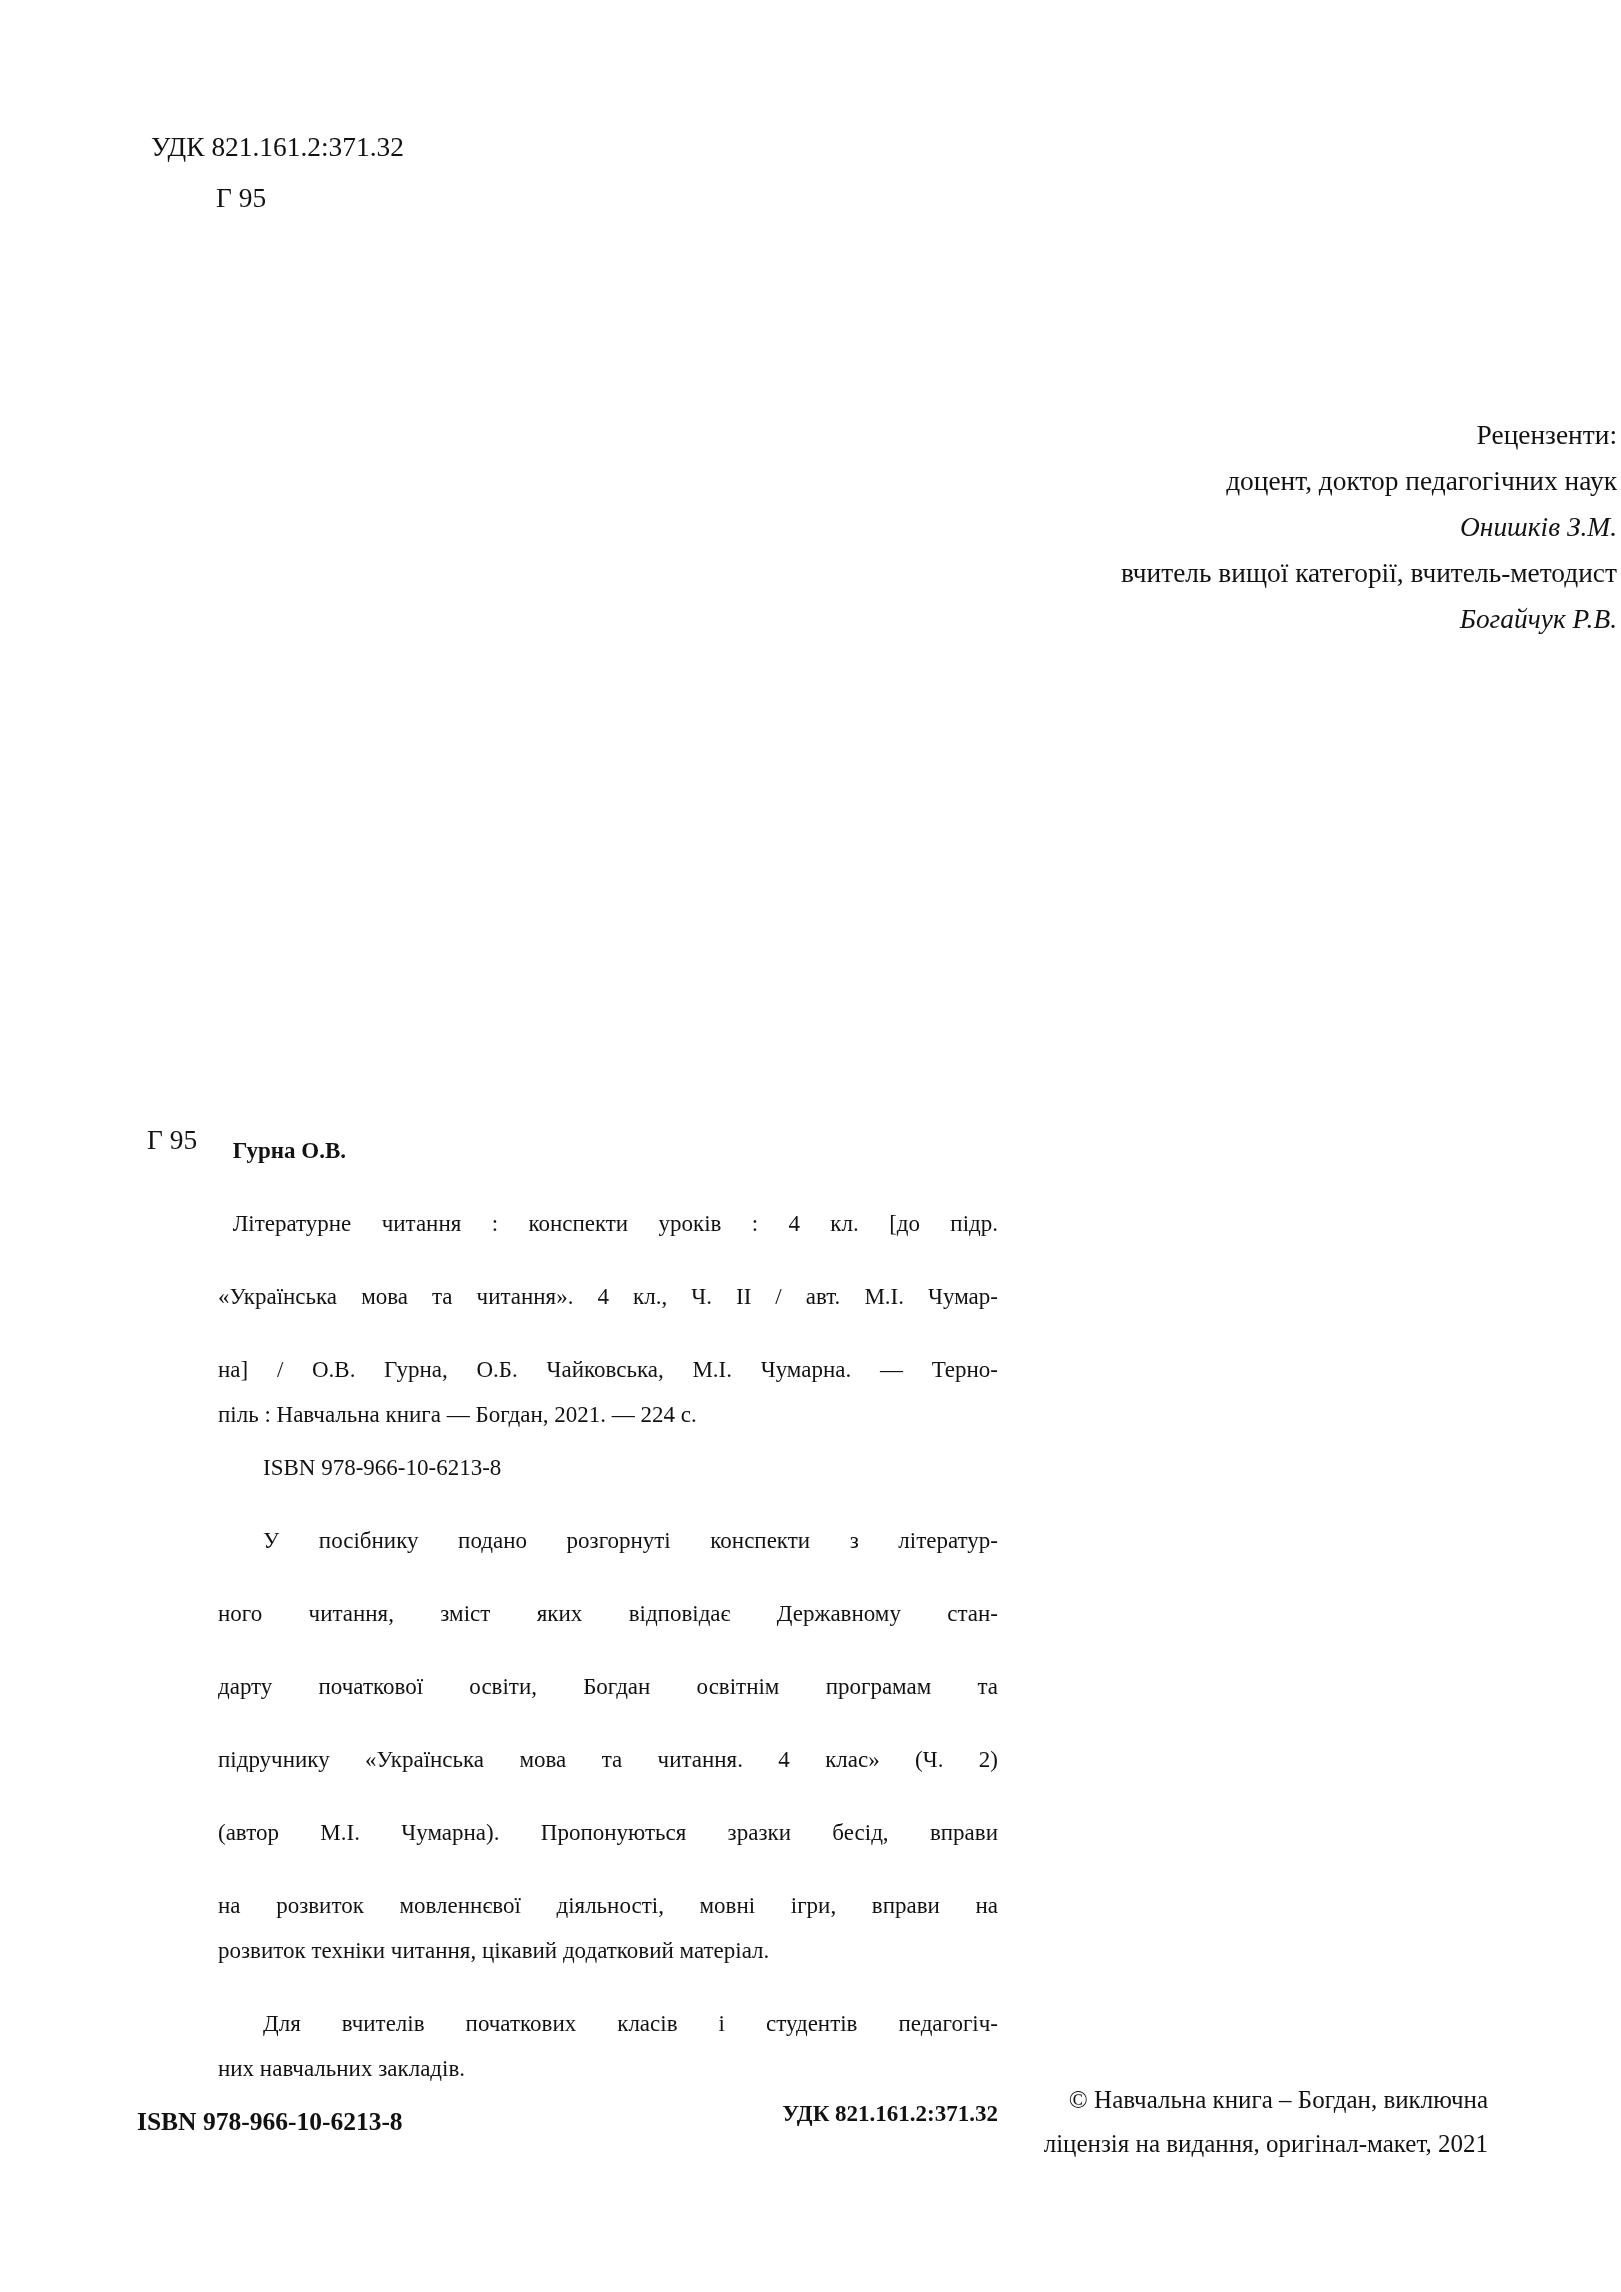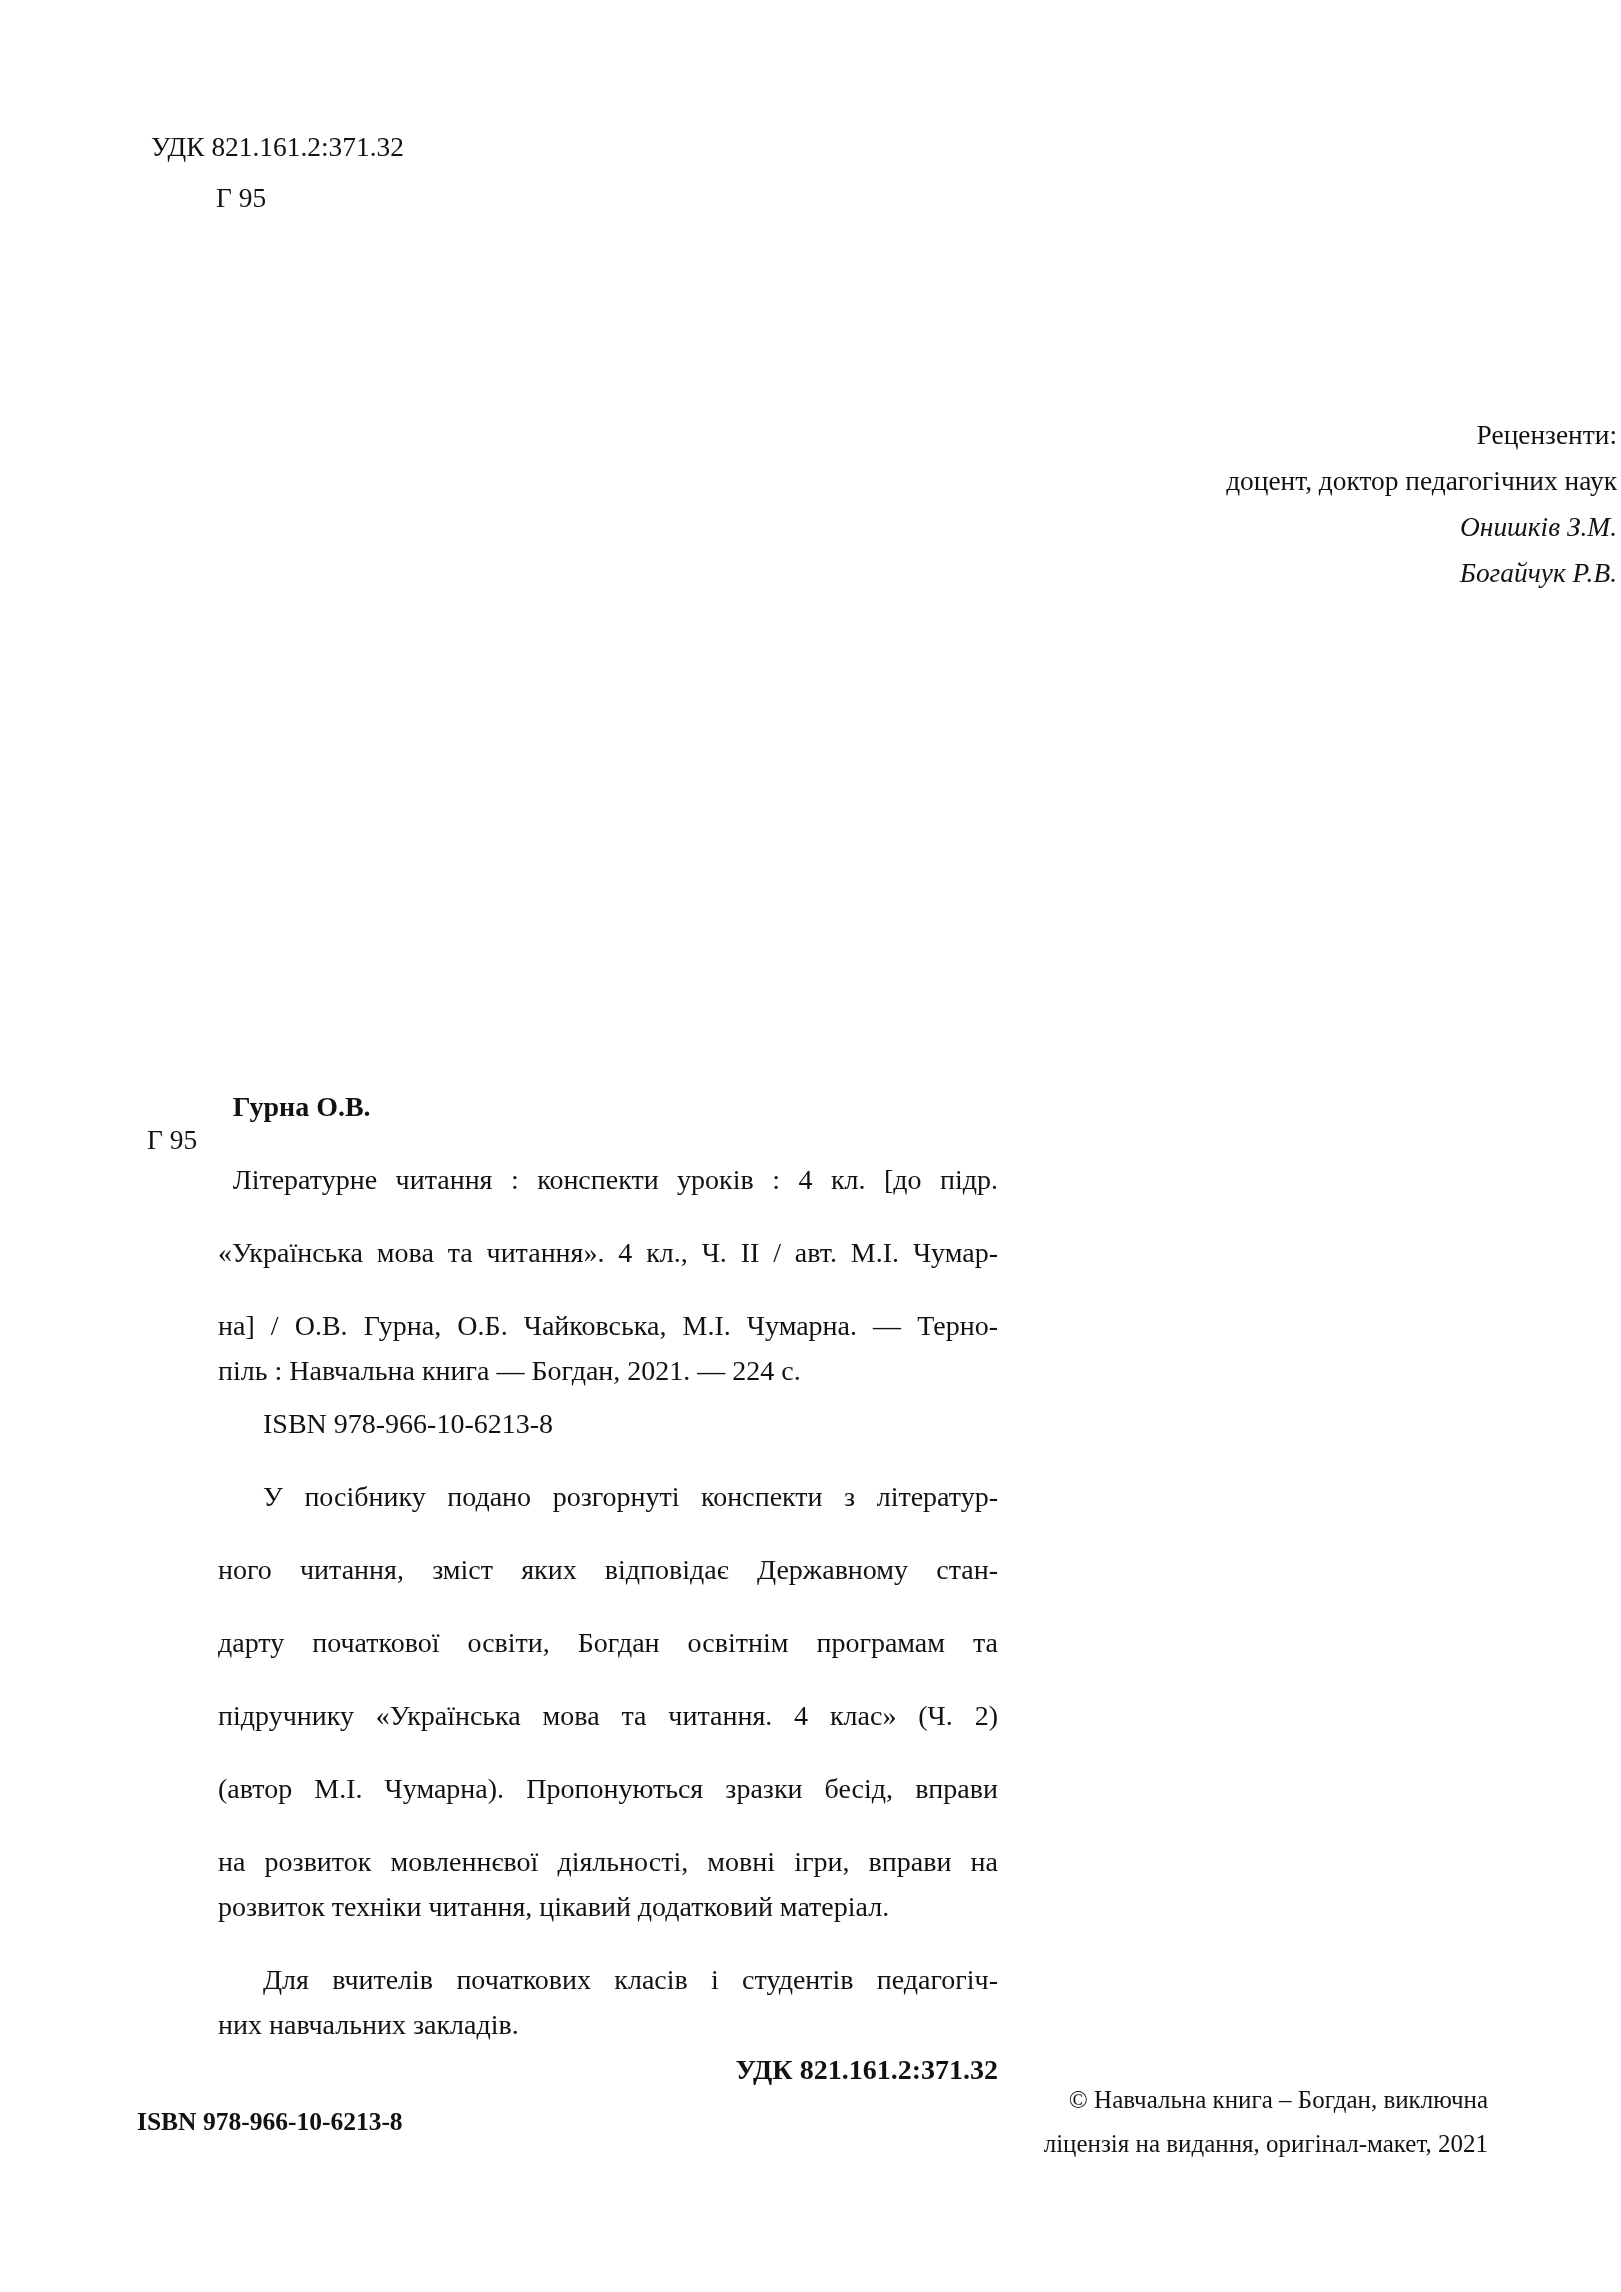--- a/index.html
+++ b/index.html
@@ -45,23 +45,23 @@
   .catalog-code {
     position: absolute;
     left: 139px; top: 1114px;
     font-size: 27.4px;
     line-height: 37px;
   }
 
   
   .text-column {
     position: absolute;
-    left: 206px; top: 1076px;
+    left: 206px; top: 1120px;
     width: 796px;
-    font-size: 28px;
+    font-size: 23px;
     line-height: 37px;
   }
   .jl { text-align: justify; text-align-last: justify; margin-top: 28px; }
   .ind-s { text-indent: 14.7px; }
   .ind   { text-indent: 45px; }
   .isbn-line { margin: 7.8px 0; text-indent: 45px; }
   .udc-right { text-align: right; }
 
   
   .notice {
@@ -96,20 +96,21 @@
 
   <div class="top-udc">
     <div class="udc-line">УДК 821.161.2:371.32</div>
     <div class="udc-code">Г 95</div>
   </div>
 
   <div class="reviewers">
     <div>Рецензенти:</div>
     <div>доцент, доктор педагогічних наук</div>
     <div class="it">Онишків З.М.</div>
+    <div>вчитель вищої категорії, вчитель-методист</div>
     <div class="it">Богайчук Р.В.</div>
   </div>
 
   <div class="catalog-code">Г 95</div>
 
   <div class="text-column">
     <div class="b ind-s">Гурна О.В.</div>
 
     <div class="jl ind-s">Літературне читання : конспекти уроків : 4 кл. [до підр.</div>
     <div class="jl">«Українська мова та читання». 4 кл., Ч. II / авт. М.І. Чумар-</div>

